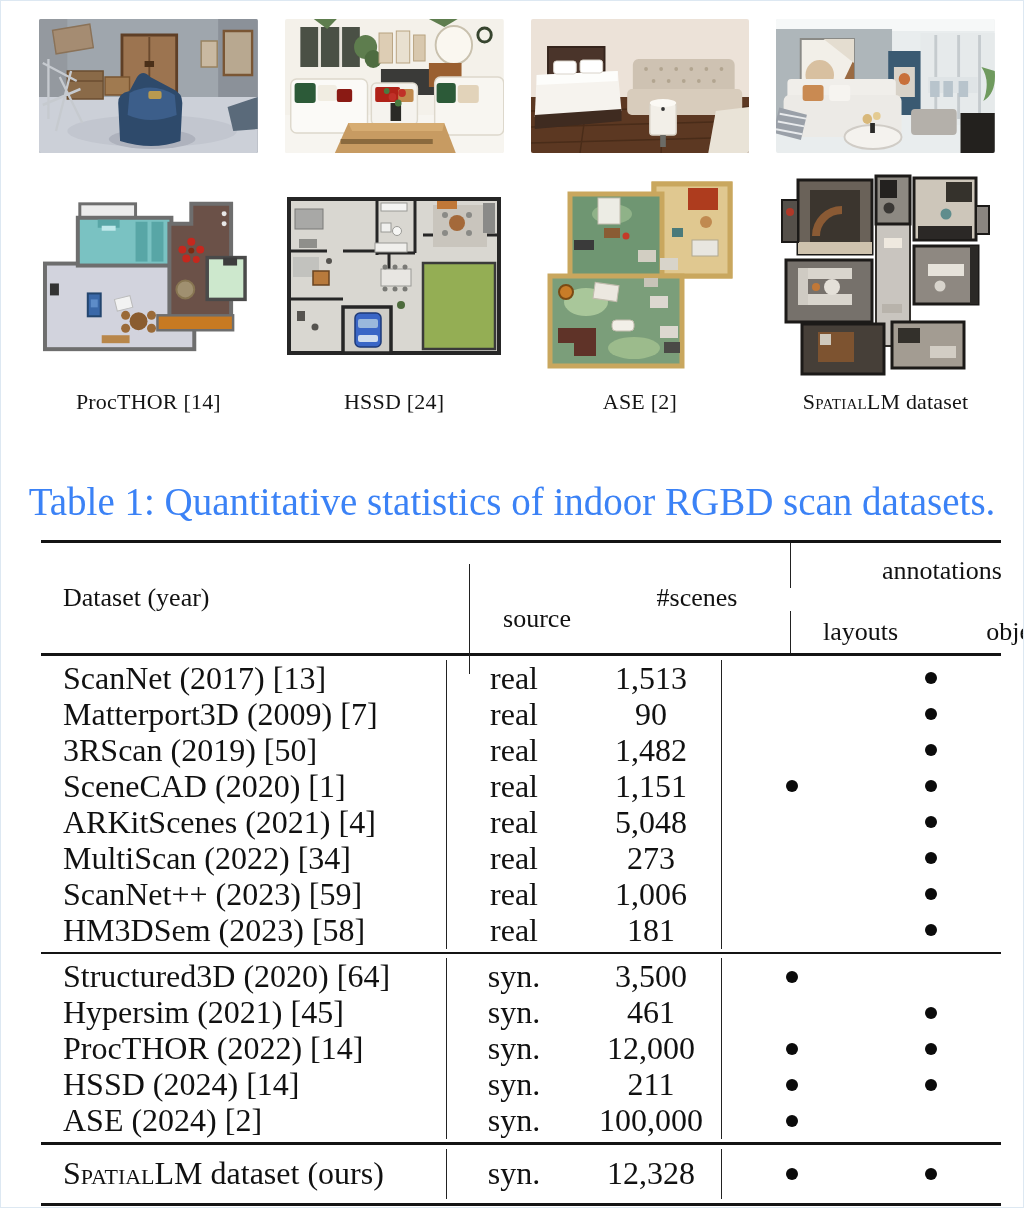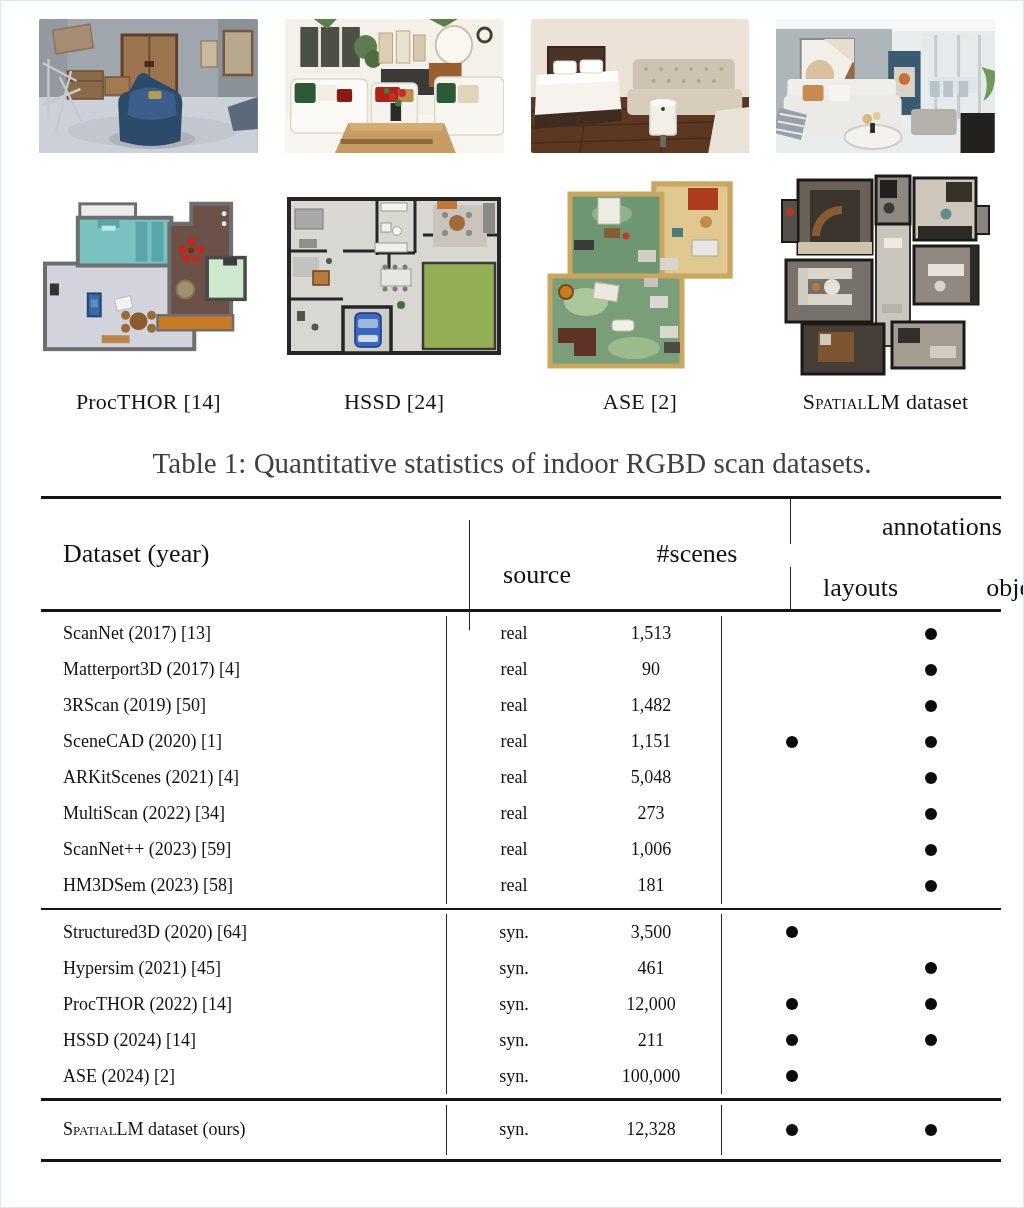--- a/index.html
+++ b/index.html
@@ -15,21 +15,21 @@
   .renders{margin-top:18px;}
   .renders svg{display:block;width:100%;height:134px;border-radius:2px;}
   .plans{margin-top:18px;height:210px;}
   .plan-cell{display:flex;align-items:center;justify-content:center;height:210px;}
   .labelsrow{margin-top:8px;}
   .fig-label{
     text-align:center;font-size:22px;color:#141414;letter-spacing:0.2px;
   }
   .sc{font-variant:small-caps;}
   .caption{
-    text-align:center;font-size:29px;margin-top:32px;color:#404040;
+    text-align:center;font-size:39px;margin-top:64px;color:#3b82f6;
   }
   .tablewrap{margin:16px 24px 0 40px;width:960px;}
   .rule{background:#141414;width:100%;}
   .rule-heavy{height:3px;}
   .rule-mid{height:2.5px;}
   .thead{
     display:grid;grid-template-columns:405px 135px 140px 140px 140px;
     grid-template-rows:45px 42px;align-items:center;
     font-size:26px;
     gap:23px;
@@ -37,21 +37,21 @@
   .hc{box-sizing:border-box;}
   .h-dataset{grid-column:1;grid-row:1/3;padding-left:22px;}
   .h-source{grid-column:2;grid-row:1/3;text-align:center;border-left:1.5px solid #222;height:100%;display:flex;align-items:center;justify-content:center;margin-top:41px;}
   .h-scenes{grid-column:3;grid-row:1/3;text-align:center;height:100%;display:flex;align-items:center;justify-content:center;}
   .h-annot{grid-column:4/6;grid-row:1;text-align:center;border-left:1.5px solid #222;height:100%;display:flex;align-items:end;justify-content:center;padding-bottom:2px;}
   .h-layouts{grid-column:4;grid-row:2;text-align:center;border-left:1.5px solid #222;height:100%;display:flex;align-items:center;justify-content:center;}
   .h-objects{grid-column:5;grid-row:2;text-align:center;}
   .tgroup{padding:4px 0;}
   .trow{
     display:grid;grid-template-columns:405px 135px 140px 140px 140px;
-    height:36px;align-items:center;font-size:18px;
+    height:36px;align-items:center;font-size:32px;
   }
   .tgroup-last .trow{height:50px;}
   .cell{box-sizing:border-box;height:100%;display:flex;align-items:center;}
   .c-dataset{padding-left:22px;}
   .c-source{justify-content:center;border-left:1.5px solid #222;}
   .c-scenes{justify-content:center;}
   .c-layouts{justify-content:center;border-left:1.5px solid #222;}
   .c-objects{justify-content:center;}
   .dot{width:12px;height:12px;border-radius:50%;background:#0b0b0b;display:inline-block;}
 </style>
@@ -402,21 +402,21 @@
           <div class="trow">
             <div class="cell c-dataset">ScanNet (2017) [13]</div>
             <div class="cell c-source">real</div>
             <div class="cell c-scenes">1,513</div>
             <div class="cell c-layouts"></div>
             <div class="cell c-objects">
               <span class="dot"></span>
             </div>
           </div>
           <div class="trow">
-            <div class="cell c-dataset">Matterport3D (2017) [4]</div>
+            <div class="cell c-dataset">Matterport3D (2009) [7]</div>
             <div class="cell c-source">real</div>
             <div class="cell c-scenes">90</div>
             <div class="cell c-layouts"></div>
             <div class="cell c-objects">
               <span class="dot"></span>
             </div>
           </div>
           <div class="trow">
             <div class="cell c-dataset">3RScan (2019) [50]</div>
             <div class="cell c-source">real</div>

